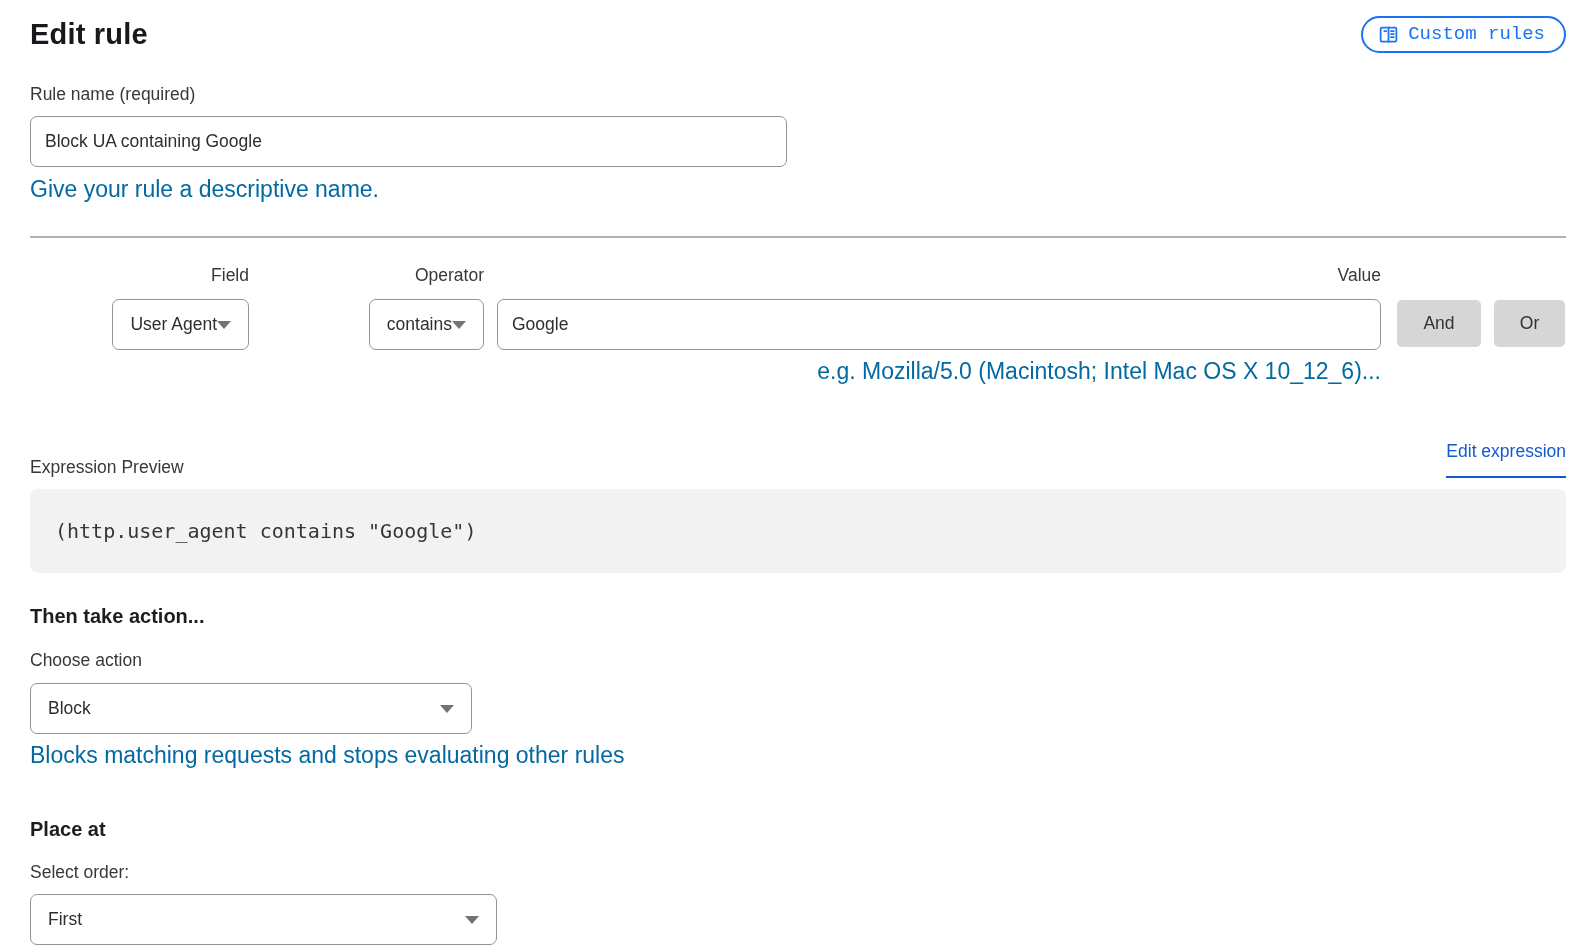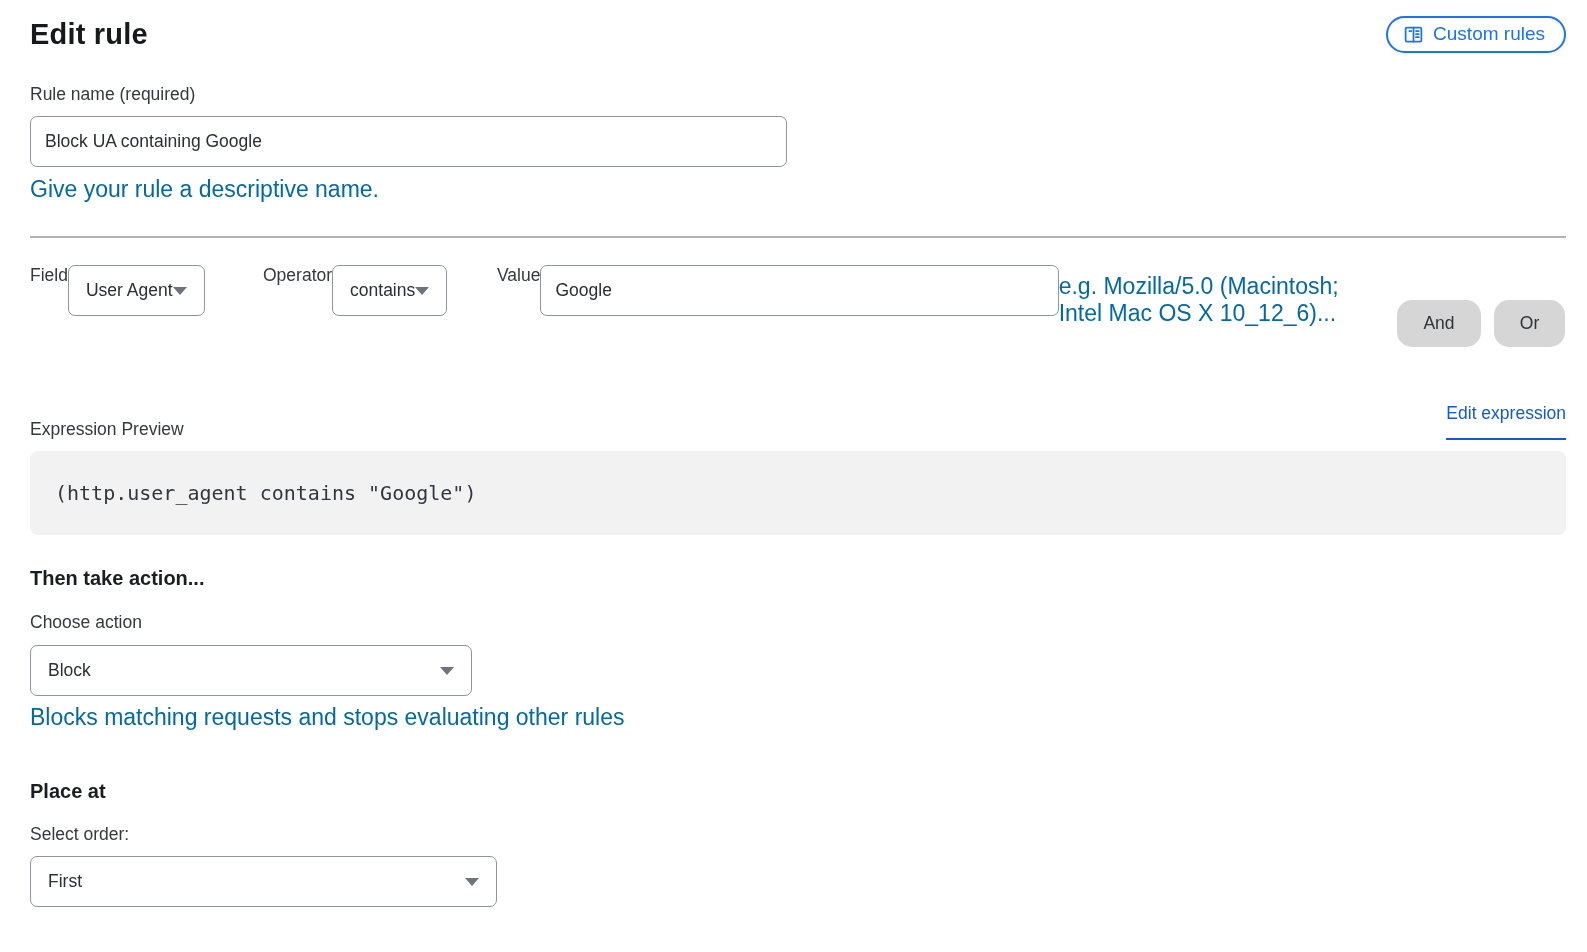--- a/index.html
+++ b/index.html
@@ -12,21 +12,21 @@
   }
   .page { padding: 14px 21px 0 30px; width: 1587px; }
 
   
   .header { display: flex; align-items: center; gap: 16px; margin-top: 2px; justify-content: space-between; }
   .page-title { font-size: 29px; font-weight: bold; color: #17191c; letter-spacing: 0.2px; }
   .pill {
     display: inline-flex; align-items: center; gap: 9px;
     border: 2px solid #1a73f0; color: #1a73f0;
     border-radius: 999px; padding: 5px 19px 6px 15px;
-    font-size: 19px; background: #fff; cursor: pointer; height: 37px;
+    font-size: 19px; background: #fff; cursor: pointer; height: 37px; font-family: Liberation Mono, monospace;
   }
   .pill svg { display: block; }
 
   
   .field-label { font-size: 17.5px; color: #35383d; }
   .help-text { font-size: 23px; color: #0369a1; }
   .text-input {
     height: 51px; border: 1px solid #8f949a; border-radius: 7px;
     font-size: 17.5px; color: #2b2e33; padding: 12px 14px;
     font-family: "Liberation Sans", sans-serif; background: #fff;
@@ -48,28 +48,28 @@
   .rule-name-section { margin-top: 31px; }
   .rule-name-section .field-label { margin-bottom: 11px; }
   .rule-name-input-wrap { width: 757px; }
   .rule-name-section .help-text { margin-top: 9px; }
 
   
   .divider { margin-top: 33px; height: 2px; background: #b2b2b2; width: 1536px; border: none; }
 
   
   .builder { display: flex; align-items: flex-start; margin-top: 27px; }
-  .builder .col { display: flex; flex-direction: row; }
+  .builder .col { display: flex; flex-direction: column; align-items: flex-end; }
   .builder .field-label { margin-bottom: 13px; }
   .col-field { width: 219px; }
   .col-operator { width: 221px; margin-left: 14px; }
   .col-value { width: 884px; margin-left: 13px; }
   .col-value .help-text { margin-top: 8px; }
   .conj-btn {
-    height: 47px; margin-top: 35px; border: none; border-radius: 15px;
+    height: 47px; margin-top: 35px; border: none; border-radius: 5px;
     background: #d6d6d6; color: #2f3237; font-size: 17.5px;
     font-family: "Liberation Sans", sans-serif; cursor: pointer;
   }
   .and-btn { width: 84px; margin-left: 16px; }
   .or-btn  { width: 71px; margin-left: 13px; }
 
   
   .preview-header {
     margin-top: 56px; width: 1536px;
     display: flex; align-items: flex-end; justify-content: space-between;

